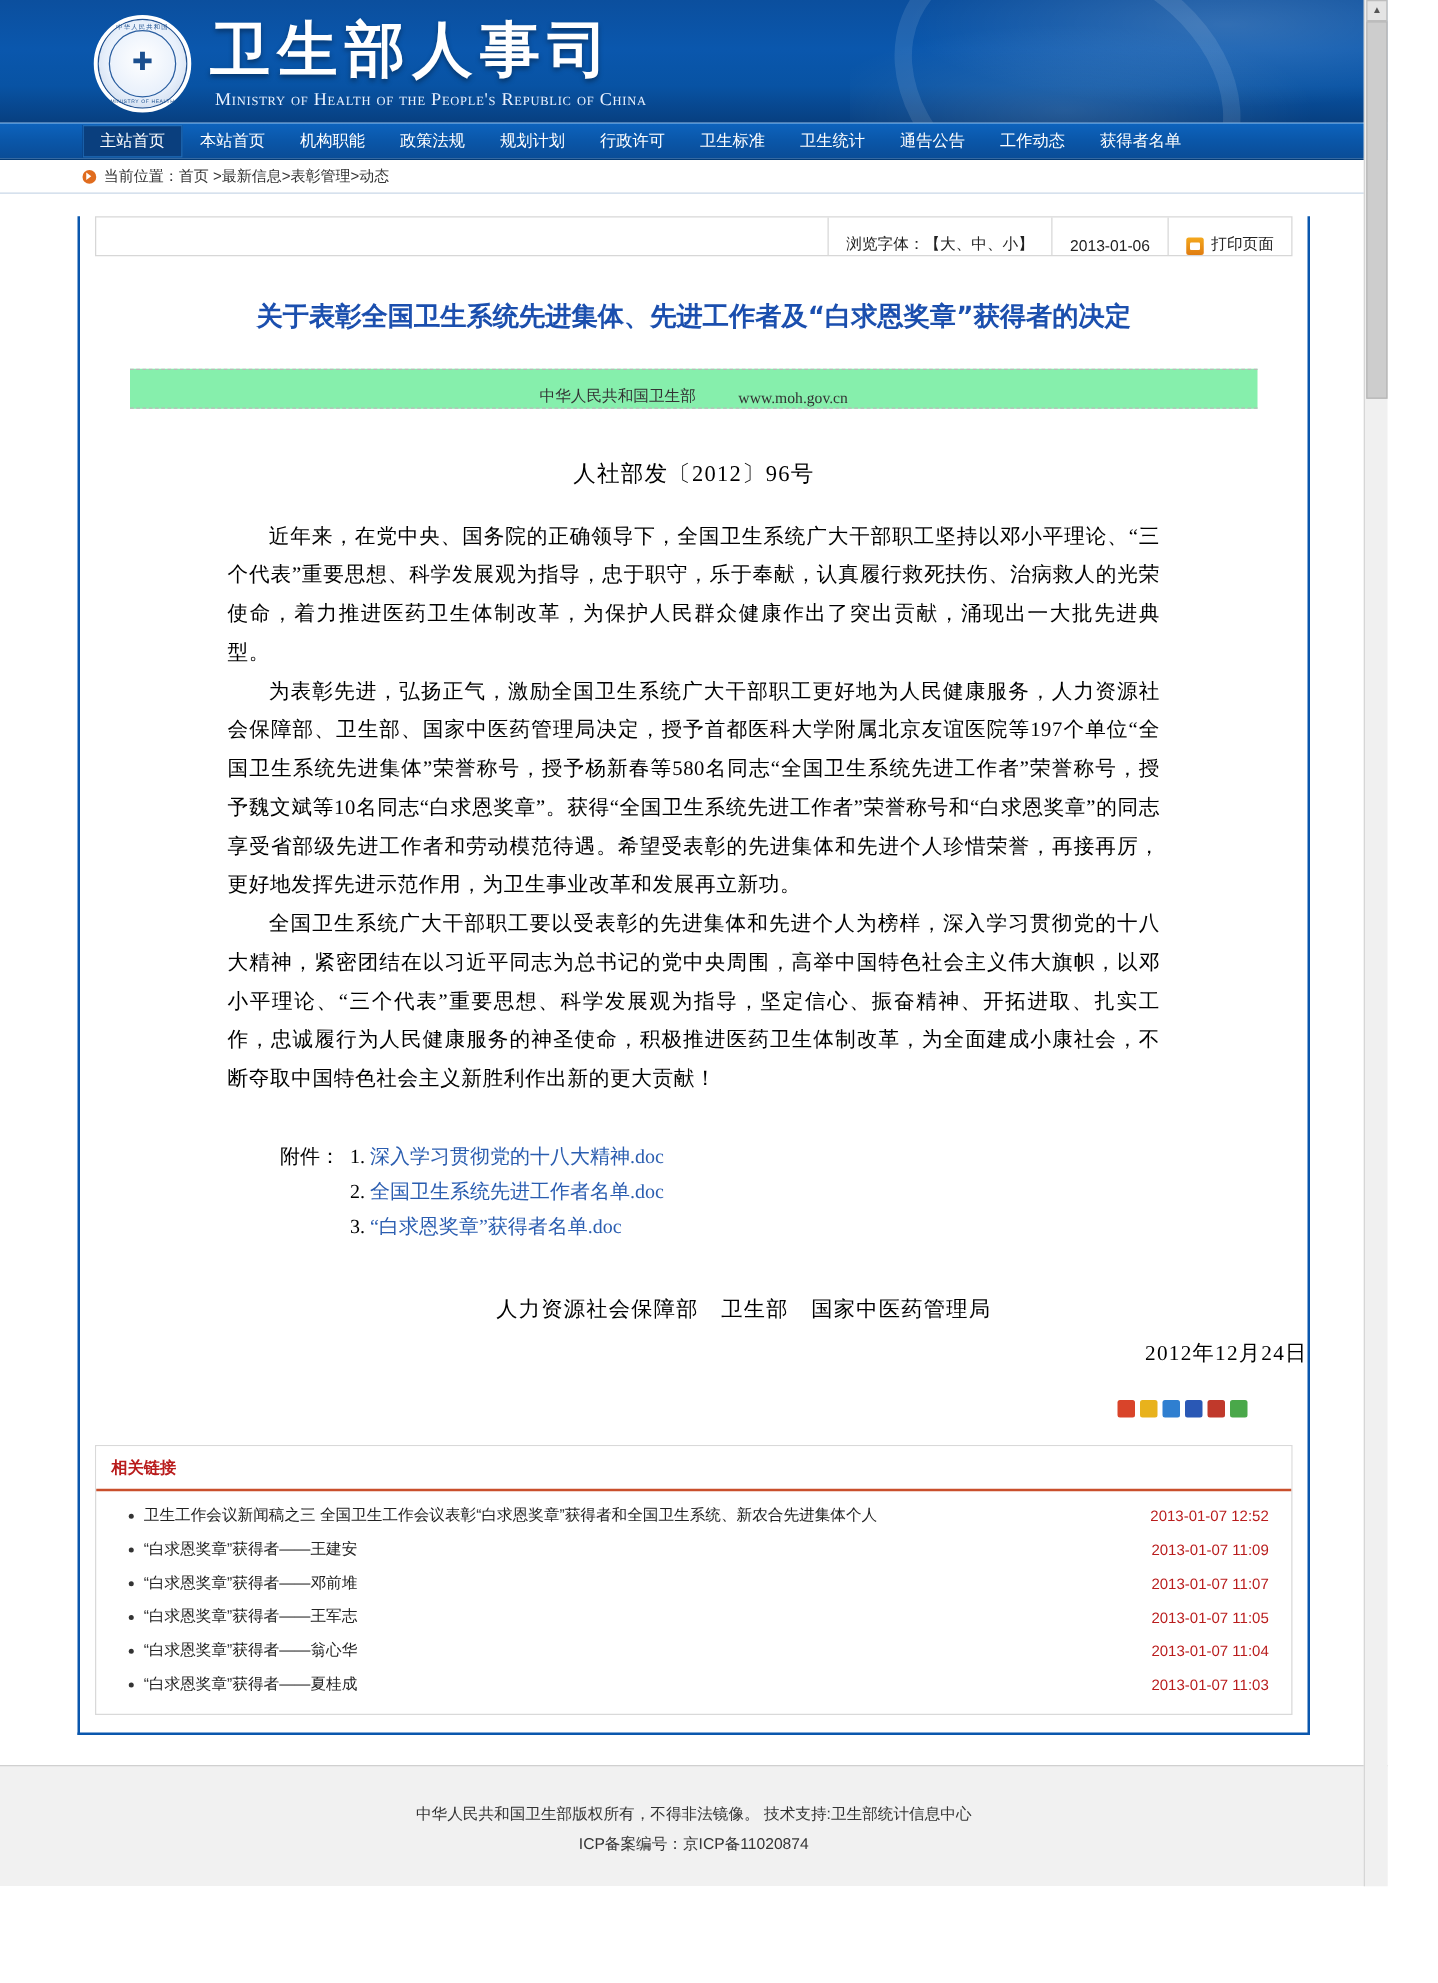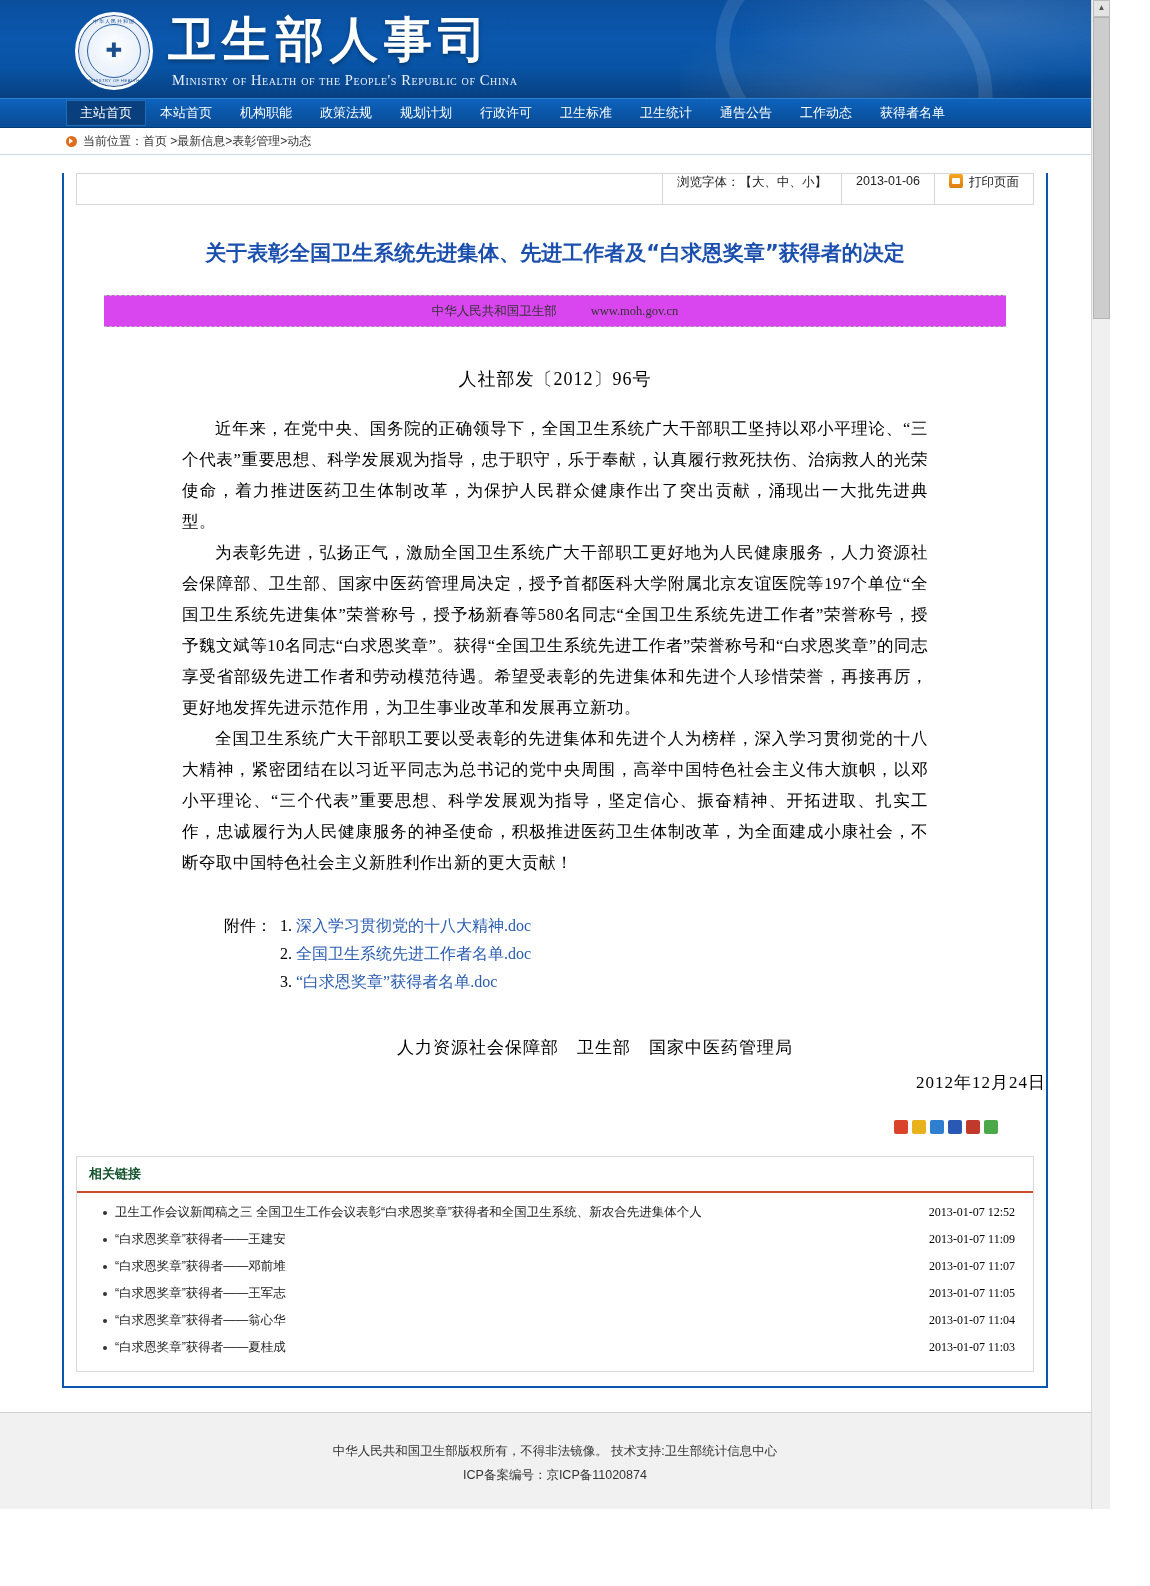--- a/index.html
+++ b/index.html
@@ -31,28 +31,28 @@
   .navbar a.active{background:#0a3f7e;box-shadow:inset 0 0 0 1px #1f6cb8;}
 
   .crumbbar{height:26px;background:#ffffff;border-bottom:1px solid #c9d8e8;display:flex;align-items:center;padding-left:66px;font-size:12px;color:#333;}
   .crumb-dot{width:11px;height:11px;border-radius:50%;background:#e06c1e;margin-right:6px;position:relative;}
   .crumb-dot:after{content:"";position:absolute;left:3px;top:2.5px;border-left:4px solid #fff;border-top:3px solid transparent;border-bottom:3px solid transparent;}
 
   .content-wrap{background:#ffffff;padding:0 0 0 0;}
   .outer-blue{background:#fff;border-left:2px solid #0a57ad;border-right:2px solid #0a57ad;border-bottom:2px solid #0a57ad;margin:0 62px;}
 
   .toolbar{display:flex;justify-content:flex-end;align-items:stretch;border:1px solid #d7d7d7;margin:18px 12px 0 12px;height:30px;background:#fff;}
-  .toolbar .cell{display:flex;align-items:flex-start;justify-content:center;border-left:1px solid #d7d7d7;font-size:12.5px;color:#222;padding:0 14px;}
+  .toolbar .cell{display:flex;align-items:flex-end;justify-content:center;border-left:1px solid #d7d7d7;font-size:12.5px;color:#222;padding:0 14px;}
   .toolbar .spacer{flex:1;border-left:none;}
   .toolbar .cell a{color:#222;text-decoration:none;}
   .print-ico{width:14px;height:14px;background:linear-gradient(180deg,#f4a81d,#e07c10);border-radius:2px;margin-right:6px;position:relative;}
   .print-ico:after{content:"";position:absolute;left:3px;top:4px;width:8px;height:6px;background:#fff;border-radius:1px;}
 
   .doc-title{text-align:center;color:#1b4fae;font-size:21px;font-weight:bold;margin:34px 40px 0 40px;font-family:"DejaVu Sans","Liberation Sans",sans-serif;}
-  .source-row{margin:28px 40px 0 40px;border-top:1px dashed #b9b9b9;border-bottom:1px dashed #b9b9b9;background:#d946ef;height:30px;display:flex;align-items:center;justify-content:center;font-size:12.5px;color:#333;font-family:"Liberation Serif",serif;}
+  .source-row{margin:28px 40px 0 40px;border-top:1px dashed #b9b9b9;border-bottom:1px dashed #b9b9b9;background:#86efac;height:30px;display:flex;align-items:flex-end;justify-content:center;font-size:12.5px;color:#333;font-family:"Liberation Serif",serif;}
   .source-row .url{margin-left:34px;color:#333;}
 
   .docno{text-align:center;font-size:18px;margin-top:40px;font-family:"Liberation Serif","DejaVu Serif",serif;letter-spacing:1px;}
 
   .body-text{margin:22px 118px 0 118px;font-size:16.5px;line-height:31px;text-align:justify;font-family:"Liberation Serif","DejaVu Serif",serif;letter-spacing:.5px;}
   .body-text p{margin:0;text-indent:0;}
   .body-text p.ind{text-indent:2em;}
 
   .attach{margin:34px 118px 0 160px;font-size:16px;font-family:"Liberation Serif","DejaVu Serif",serif;line-height:28px;}
   .attach .lab{float:left;}
@@ -62,26 +62,26 @@
   .attach ol{counter-reset:atc;}
   .attach a{color:#2a5db0;text-decoration:none;}
 
   .signers{margin:40px 40px 0 0;text-align:center;font-size:17px;font-family:"Liberation Serif","DejaVu Serif",serif;letter-spacing:1px;padding-left:120px;}
   .signdate{margin-top:12px;text-align:right;font-size:17px;font-family:"Liberation Serif","DejaVu Serif",serif;letter-spacing:1px;padding-left:120px;}
 
   .share{display:flex;justify-content:flex-end;gap:4px;margin:26px 48px 22px 0;}
   .share span{width:14px;height:14px;border-radius:2px;display:inline-block;}
 
   .related{margin:12px 12px 14px 12px;border:1px solid #d9d9d9;}
-  .related h3{margin:0;padding:8px 12px;font-size:13px;color:#14532d;border-bottom:2px solid #c94f2c;background:#fff;}
+  .related h3{margin:0;padding:8px 12px;font-size:13px;color:#b91c1c;border-bottom:2px solid #c94f2c;background:#fff;}
   .related ul{list-style:none;margin:0;padding:6px 0 10px 0;}
   .related li{display:flex;align-items:center;font-size:12.5px;padding:5px 18px 5px 26px;color:#222;}
   .related li .bullet{width:4px;height:4px;background:#333;border-radius:50%;margin-right:8px;}
   .related li .ttl{flex:1;}
-  .related li .time{color:#000000;font-size:12px;white-space:nowrap;font-family:Liberation Serif, serif;}
+  .related li .time{color:#b91c1c;font-size:12px;white-space:nowrap;}
 
   .footer{background:#f1f1f1;border-top:1px solid #d0d0d0;padding:26px 0 22px 0;text-align:center;font-size:12.5px;color:#333;line-height:24px;margin-top:24px;}
   .mailico{display:inline-block;width:16px;height:11px;background:#2a6ec0;border:1px solid #1b4f8f;vertical-align:-1px;position:relative;margin:0 4px;}
   .mailico:after{content:"";position:absolute;left:1px;top:0;border-left:7px solid transparent;border-right:7px solid transparent;border-top:6px solid #cfe2f7;}
 </style>
 </head>
 <body>
 
 <div class="page">
 

